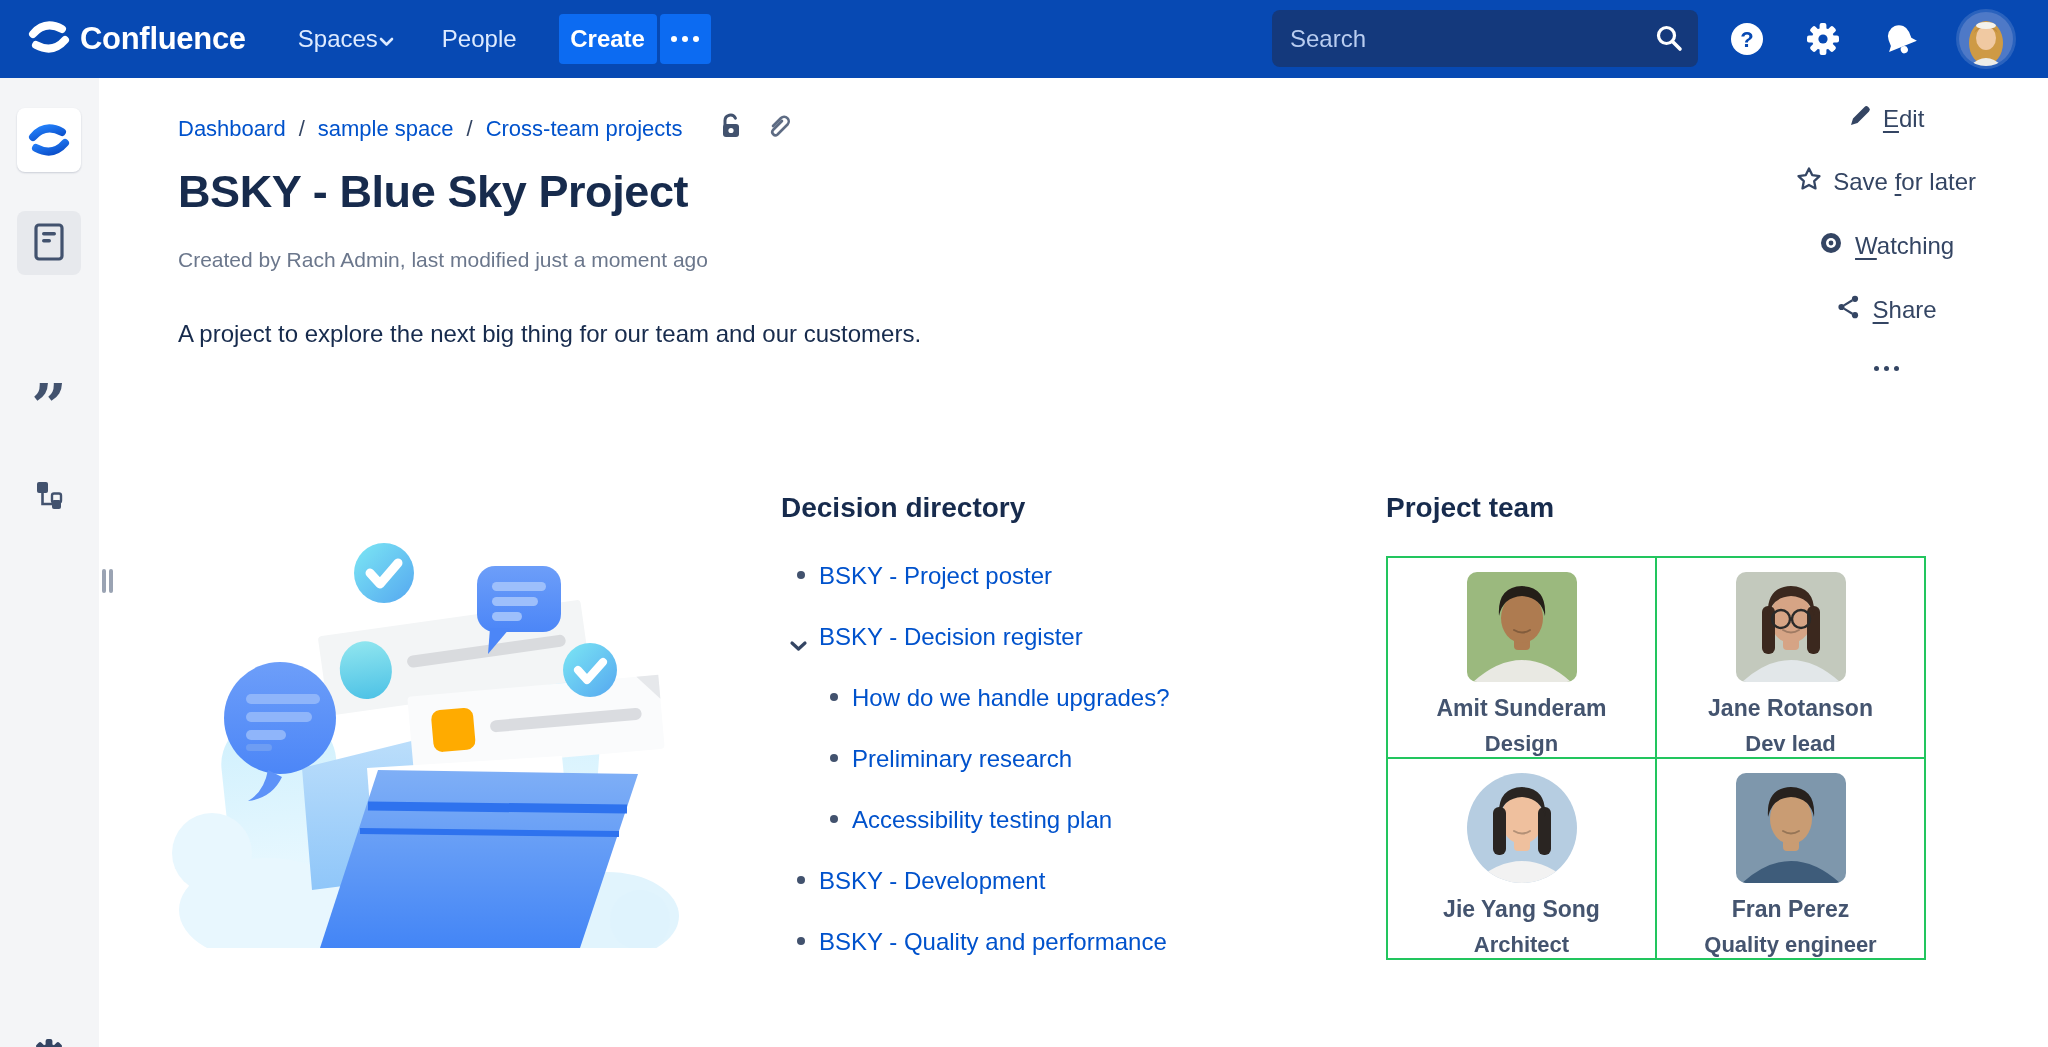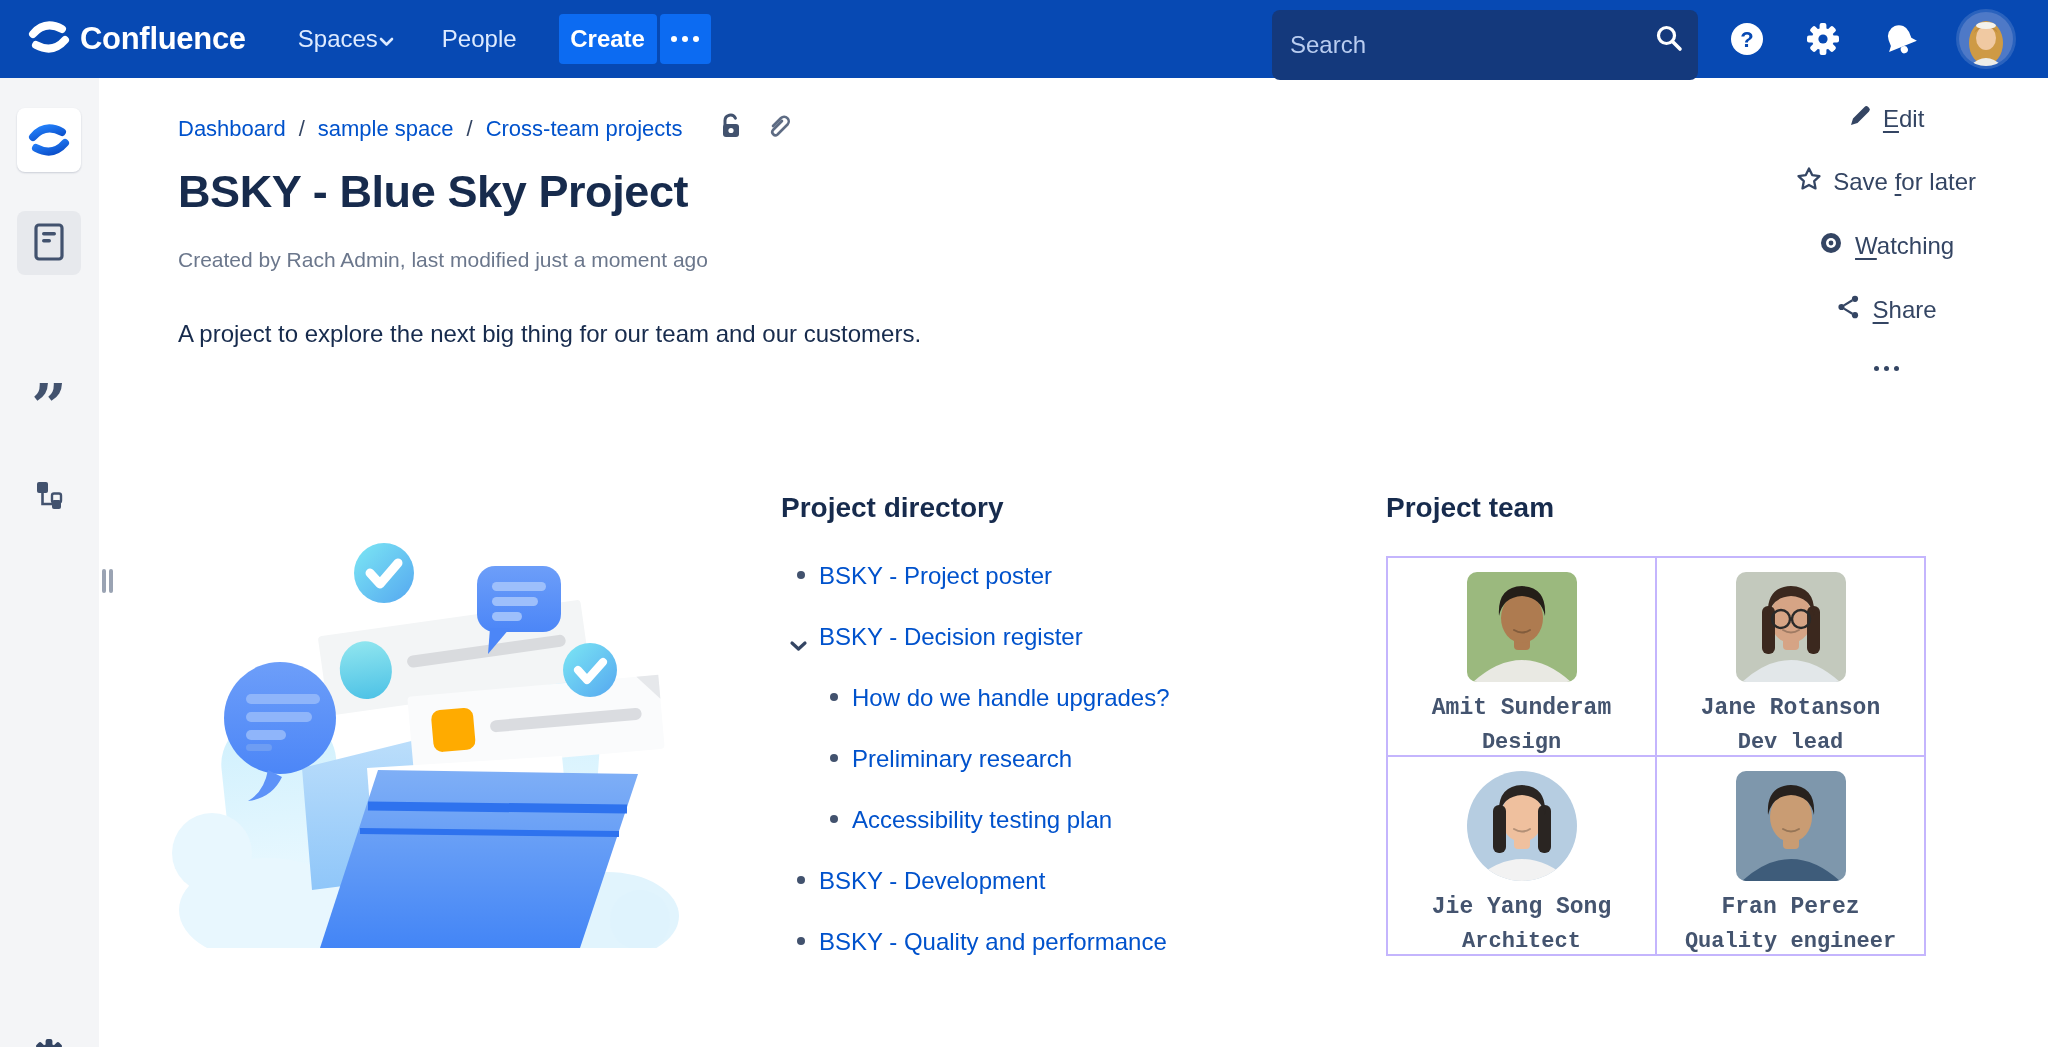--- a/index.html
+++ b/index.html
@@ -14,21 +14,21 @@
   .brand-text { color:#fff; font-size:31px; font-weight:600; letter-spacing:-0.3px; }
   .nav-item { color:#DEEBFF; font-size:24px; display:flex; align-items:center; gap:1px; cursor:pointer; }
   .nav-spaces { margin-left:52px; }
   .nav-people { margin-left:48px; }
   .create-btn { margin-left:42px; width:98px; height:50px; background:#0C6BF2; border:none;
     border-radius:4px; color:#fff; font-size:24px; font-weight:700; cursor:pointer;
     font-family:inherit; }
   .create-more { margin-left:3px; width:51px; height:50px; background:#0C6BF2; border:none;
     border-radius:4px; cursor:pointer; display:flex; align-items:center; justify-content:center; gap:5px; }
   .create-more i, .more-dots i { width:6px; height:6px; border-radius:50%; background:#fff; display:block; }
-  .search-wrap { position:absolute; left:1272px; top:10px; width:426px; height:70px; }
+  .search-wrap { position:absolute; left:1272px; top:10px; width:426px; height:57px; }
   .search-input { width:100%; height:100%; background:#14397C; border:none; border-radius:8px;
     color:#fff; font-size:24px; padding:0 60px 0 18px; font-family:inherit; }
   .search-input::placeholder { color:#B9CDF0; }
   .search-glass { position:absolute; right:14px; top:13px; }
   .tb-icon { position:absolute; top:19px; width:40px; height:40px; background:none; border:none;
     cursor:pointer; display:flex; align-items:center; justify-content:center; }
   .avatar-btn { position:absolute; left:1956px; top:9px; width:60px; height:60px; background:none;
     border:none; cursor:pointer; }
 
   
@@ -71,21 +71,21 @@
   .dir-list li { position:relative; padding-left:38px; font-size:24px; margin-bottom:35px; height:26px; }
   .dir-list li.lvl1 { padding-left:71px; }
   .dir-list a { color:#0052CC; text-decoration:none; cursor:pointer; }
   .marker-dot { position:absolute; left:16px; top:9px; width:8px; height:8px; border-radius:50%;
     background:#42526E; }
   .lvl1 .marker-dot { left:49px; }
   .marker-chev { position:absolute; left:8px; top:7px; cursor:pointer; }
 
   .team { position:absolute; left:1386px; top:492px; }
   .team-table { margin-top:32px; border-collapse:collapse; background:#fff; }
-  .team-table td { width:269px; height:176px; border:2px solid #c4b5fd; vertical-align:top;font-family:Liberation Mono, monospace; }
+  .team-table td { width:269px; height:176px; border:2px solid #22c55e; vertical-align:top; }
   .member { display:flex; flex-direction:column; align-items:center; padding-top:14px; }
   .photo { width:110px; height:110px; border-radius:10px; overflow:hidden; }
   .photo.circle { border-radius:50%; }
   .m-name { margin-top:13px; font-size:23px; font-weight:600; color:#44546F; }
   .m-role { margin-top:9px; font-size:22px; font-weight:600; color:#44546F; }
 
   .illustration { position:absolute; left:172px; top:518px; }
 </style>
 </head>
 <body>
@@ -409,21 +409,21 @@
       </g>
       <polygon points="195,250 390,238 396,302 200,316" fill="#FFFFFF"></polygon>
       <polygon points="148,430 206,252 466,256 408,430" fill="url(#gFront)"></polygon>
       <line x1="196" y1="288" x2="455" y2="291" stroke="#2E72EE" stroke-width="9"></line>
       <line x1="188" y1="313" x2="447" y2="316" stroke="#2E72EE" stroke-width="6"></line>
       <circle cx="468" cy="402" r="30" fill="#DFF3FD"></circle>
     </svg>
   </div>
 
   <section class="directory">
-    <h2 class="col-heading">Project directory</h2>
+    <h2 class="col-heading">Decision directory</h2>
     <ul class="dir-list">
       <li><span class="marker-dot"></span><a>BSKY - Project poster</a></li>
       <li><span class="marker-chev"><svg width="19" height="12" viewBox="0 0 19 12">
               <path d="M3 3 L9.5 9 L16 3" fill="none" stroke="#344563" stroke-width="3.2" stroke-linecap="round" stroke-linejoin="round"></path>
             </svg></span><a>BSKY - Decision register</a></li>
       <li class="lvl1"><span class="marker-dot"></span><a>How do we handle upgrades?</a></li>
       <li class="lvl1"><span class="marker-dot"></span><a>Preliminary research</a></li>
       <li class="lvl1"><span class="marker-dot"></span><a>Accessibility testing plan</a></li>
       <li><span class="marker-dot"></span><a>BSKY - Development</a></li>
       <li><span class="marker-dot"></span><a>BSKY - Quality and performance</a></li>

